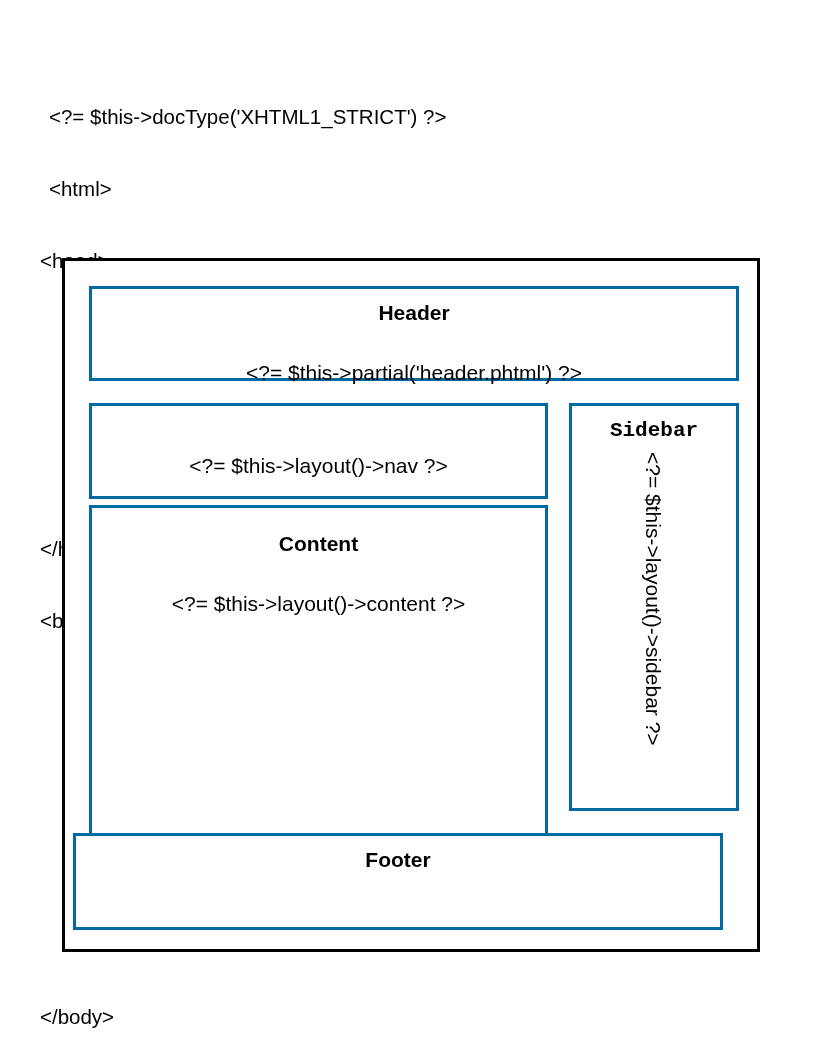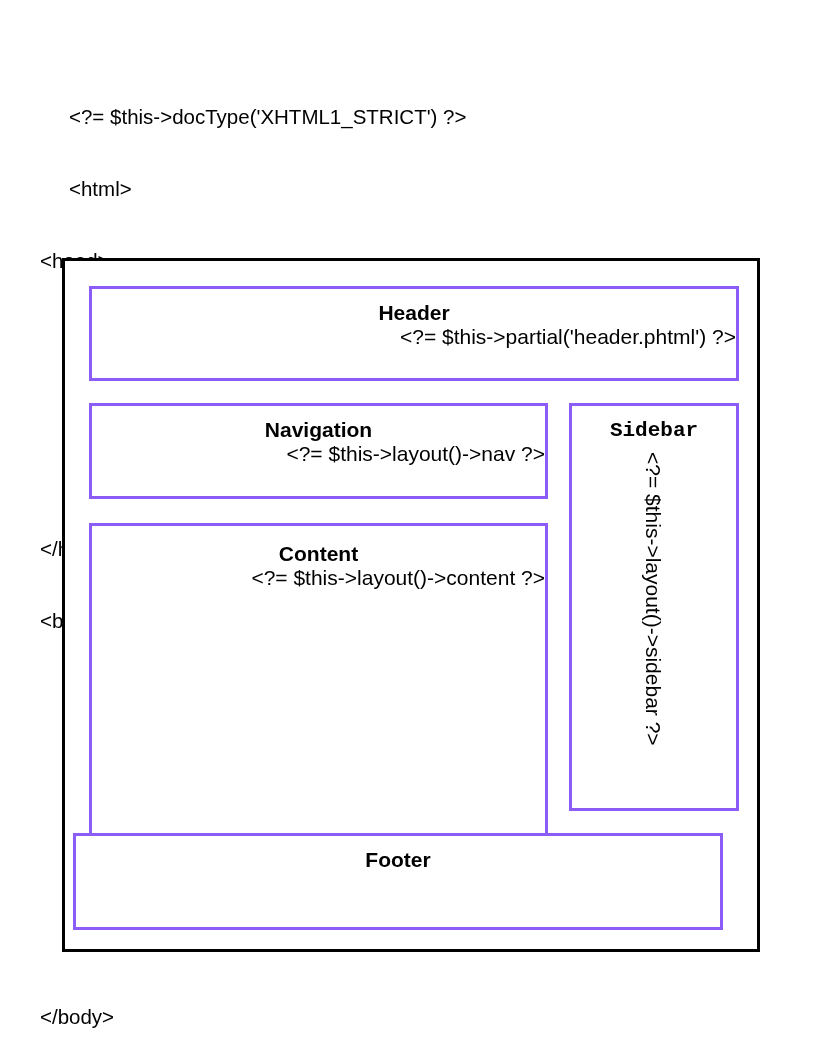--- a/index.html
+++ b/index.html
@@ -22,57 +22,58 @@
     left: 0;
     width: 816px;
     font-size: 20.5px;
     line-height: 24px;
     white-space: pre;
     color: #000000;
   }
   #code-top { top: 57px; }
   #code-bottom { top: 957px; }
   .code-line { display: block; height: 24px; }
-  .ind-0 { padding-left: 69px; }
+  .ind-0 { padding-left: 49px; }
   .ind-1 { padding-left: 40px; }
   .ind-2 { padding-left: 117px; }
 
   
   .outer-box {
     position: absolute;
     left: 62px;
     top: 258px;
     width: 698px;
     height: 694px;
     border: 3px solid #000000;
     box-sizing: border-box;
     background: #ffffff;
   }
 
   
   .region {
     position: absolute;
-    border: 3px solid #8b5cf6;
+    border: 3px solid #0369a1;
     box-sizing: border-box;
     background: #ffffff;
   }
   .region-title {
     display: block;
     text-align: center;
     font-weight: bold;
     font-size: 21px;
     line-height: 24px;
   }
   .region-code {
     display: block;
-    text-align: right;
+    text-align: center;
     font-weight: normal;
     font-size: 21px;
     line-height: 24px;
     white-space: pre;
+    margin-top: 36px;
   }
 
   
   #region-header {
     left: 24px;
     top: 25px;
     width: 650px;
     height: 95px;
     padding-top: 12px;
   }
@@ -80,24 +81,24 @@
   #region-nav {
     left: 24px;
     top: 142px;
     width: 459px;
     height: 96px;
     padding-top: 12px;
   }
   
   #region-content {
     left: 24px;
-    top: 262px;
+    top: 244px;
     width: 459px;
     height: 336px;
-    padding-top: 16px;
+    padding-top: 24px;
   }
   
   #region-footer {
     left: 8px;
     top: 572px;
     width: 650px;
     height: 97px;
     padding-top: 12px;
   }
   
@@ -148,21 +149,20 @@
 </div>
 
 <div class="outer-box">
 
   <div class="region" id="region-header">
     <span class="region-title">Header</span>
     <span class="region-code">&lt;?= $this-&gt;partial('header.phtml') ?&gt;</span>
   </div>
 
   <div class="region" id="region-nav">
-    <span class="region-title">Navigation</span>
     <span class="region-code">&lt;?= $this-&gt;layout()-&gt;nav ?&gt;</span>
   </div>
 
   <div class="region" id="region-content">
     <span class="region-title">Content</span>
     <span class="region-code">&lt;?= $this-&gt;layout()-&gt;content ?&gt;</span>
   </div>
 
   <div class="region" id="region-sidebar">
     <span class="region-title">Sidebar</span>

